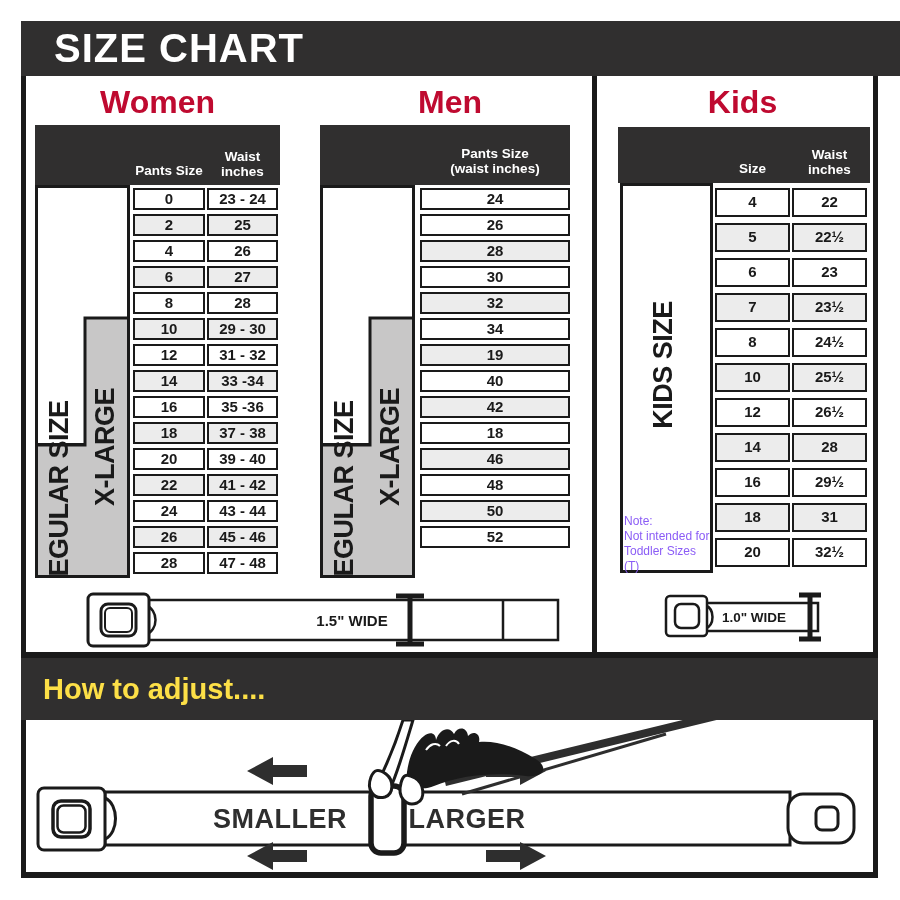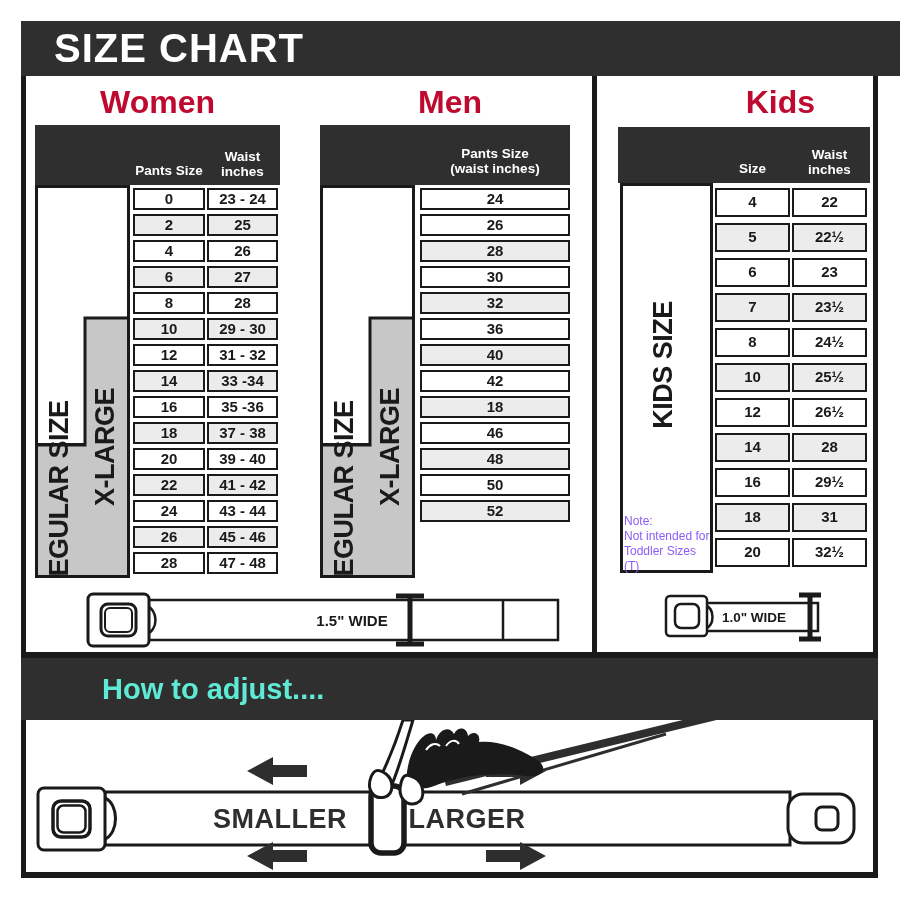--- a/index.html
+++ b/index.html
@@ -28,21 +28,21 @@
   .women-rows .trow:nth-child(even) .tcell{background:#ececec;}
   .men-rows .tcell{width:150px;}
   .men-rows .trow:nth-child(2n+3) .tcell{background:#ececec;}
   .kids-rows .trow{height:29px;margin-bottom:6px;}
   .kids-rows .tcell{width:75px;line-height:24px;}
   .kids-rows .trow:nth-child(even) .tcell{background:#ececec;}
   
   .vtext{font-family:"Liberation Sans",sans-serif;font-weight:bold;font-size:27px;fill:#1a1a1a;letter-spacing:-0.5px;}
   .belt-label{font-family:"Liberation Sans",sans-serif;font-weight:bold;fill:#1a1a1a;}
   .adjust-band{left:21px;top:658px;width:857px;height:62px;display:flex;align-items:center;}
-  .adjust-text{color:#5eead4;font-size:29px;font-weight:bold;padding-left:39px;margin-left:42px;}
+  .adjust-text{color:#fde047;font-size:29px;font-weight:bold;padding-left:22px;}
   .bottom-box{left:21px;top:720px;width:857px;height:158px;box-sizing:border-box;
               border-left:5px solid #1a1a1a;border-right:5px solid #1a1a1a;border-bottom:6px solid #1a1a1a;}
   .note{font-size:12px;font-weight:normal;line-height:15px;color:#8b5cf6;}
   .big-label{font-family:"Liberation Sans",sans-serif;font-weight:bold;font-size:27px;fill:#2e2e2e;letter-spacing:0.5px;}
 </style>
 </head>
 <body>
 
 <div class="canvas">
 
@@ -50,21 +50,21 @@
     <span class="title-text">SIZE CHART</span>
   </div>
 
   <div class="abs border-v" style="left:21px;top:76px;height:582px;"></div>
   <div class="abs border-v" style="left:873px;top:76px;height:582px;"></div>
   <div class="abs border-h" style="left:21px;top:652px;width:857px;"></div>
   <div class="abs border-v" style="left:592px;top:76px;height:576px;"></div>
 
   <div class="abs col-heading" style="left:380px;top:84px;width:140px;">Men</div>
   <div class="abs col-heading" style="left:85px;top:84px;width:145px;">Women</div>
-  <div class="abs col-heading" style="left:670px;top:84px;width:145px;text-align:right;">Kids</div>
+  <div class="abs col-heading" style="left:670px;top:84px;width:145px;">Kids</div>
 
   <div class="abs thead" style="left:35px;top:125px;width:245px;height:60px;">
     <span class="thead-label" style="left:98px;top:38px;width:72px;">Pants Size</span>
     <span class="thead-label" style="left:172px;top:24px;width:71px;">
       <span>Waist</span><br>
       <span>inches</span>
     </span>
   </div>
   <svg class="abs" style="left:35px;top:185px;" width="95" height="393" viewBox="0 0 95 393">
     <rect x="1.5" y="1.5" width="92" height="258" fill="#ffffff" stroke="#1a1a1a" stroke-width="3"></rect>
@@ -157,21 +157,24 @@
       <div class="trow">
         <div class="tcell">28</div>
       </div>
       <div class="trow">
         <div class="tcell">30</div>
       </div>
       <div class="trow">
         <div class="tcell">32</div>
       </div>
       <div class="trow">
-        <div class="tcell">36</div>
+        <div class="tcell">34</div>
+      </div>
+      <div class="trow">
+        <div class="tcell">19</div>
       </div>
       <div class="trow">
         <div class="tcell">40</div>
       </div>
       <div class="trow">
         <div class="tcell">42</div>
       </div>
       <div class="trow">
         <div class="tcell">18</div>
       </div>

